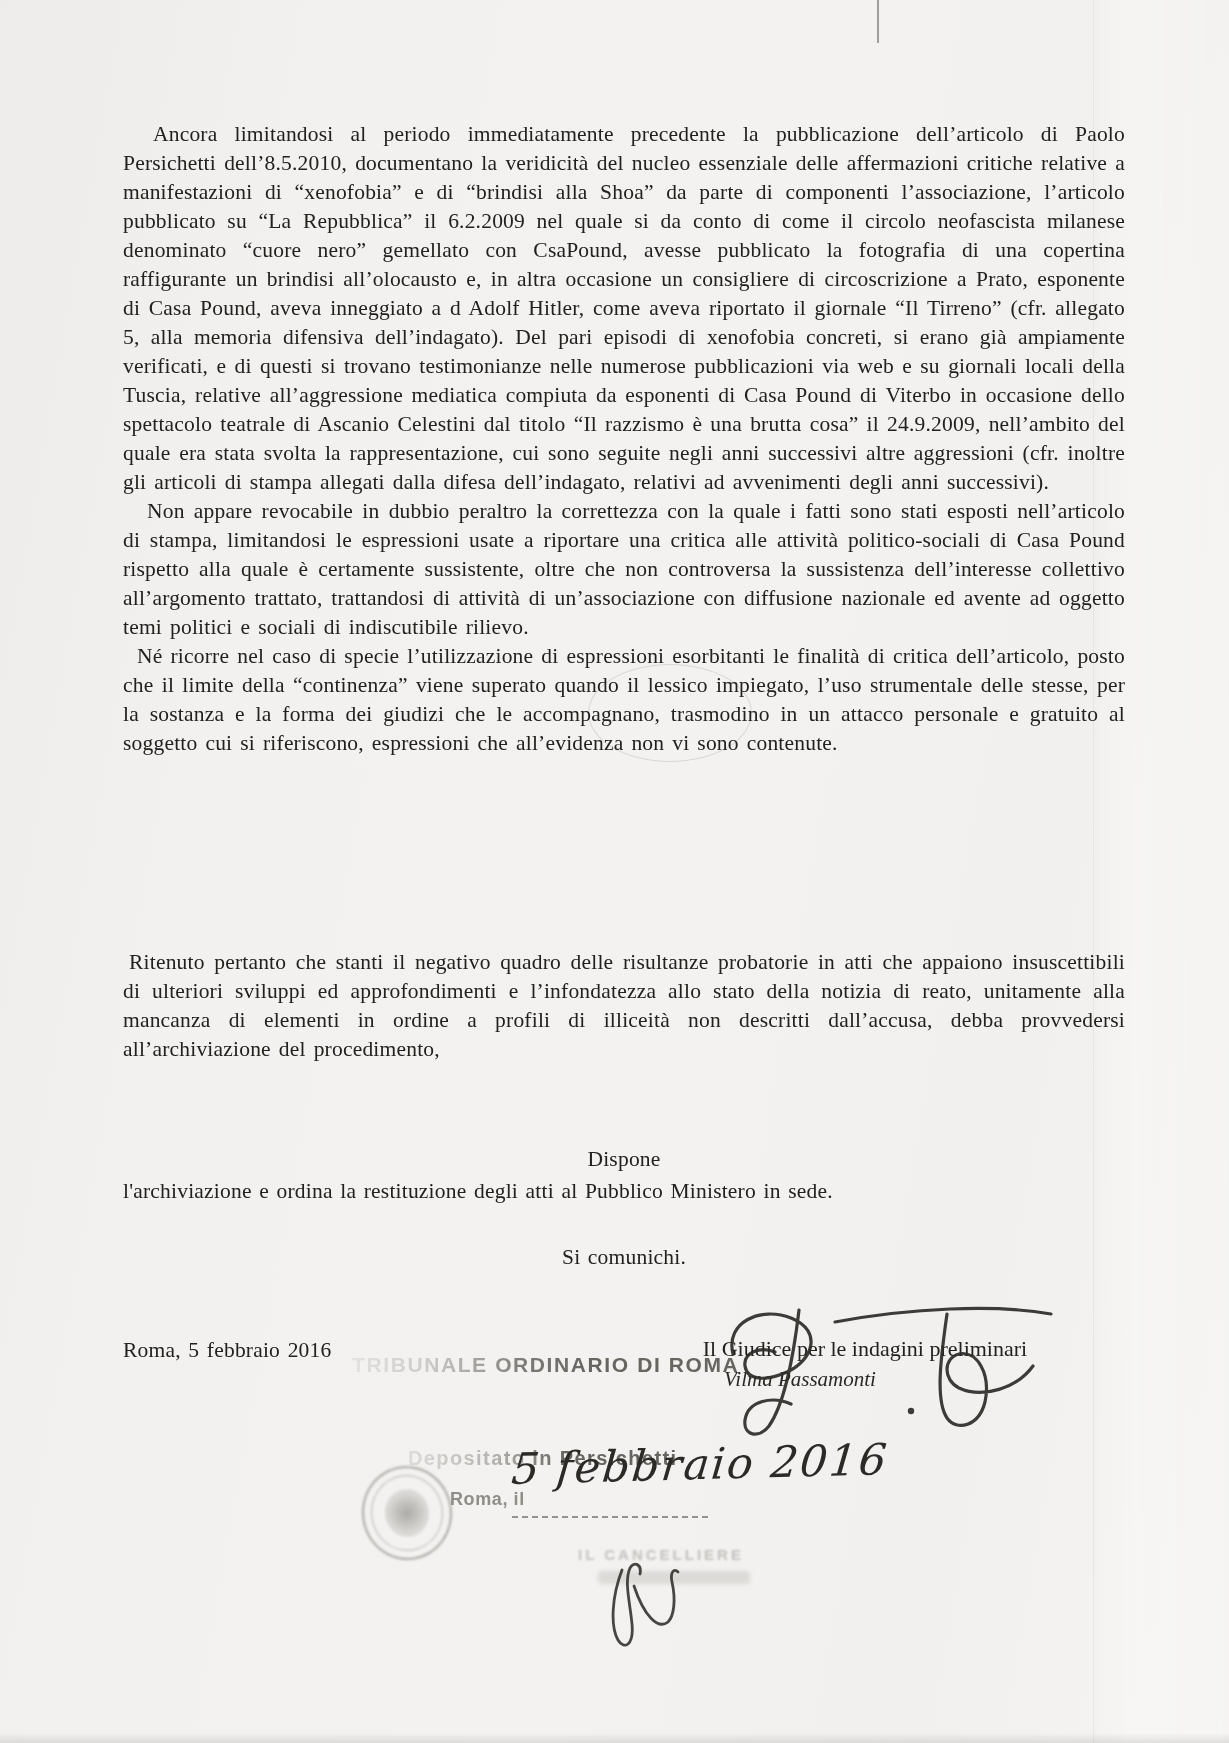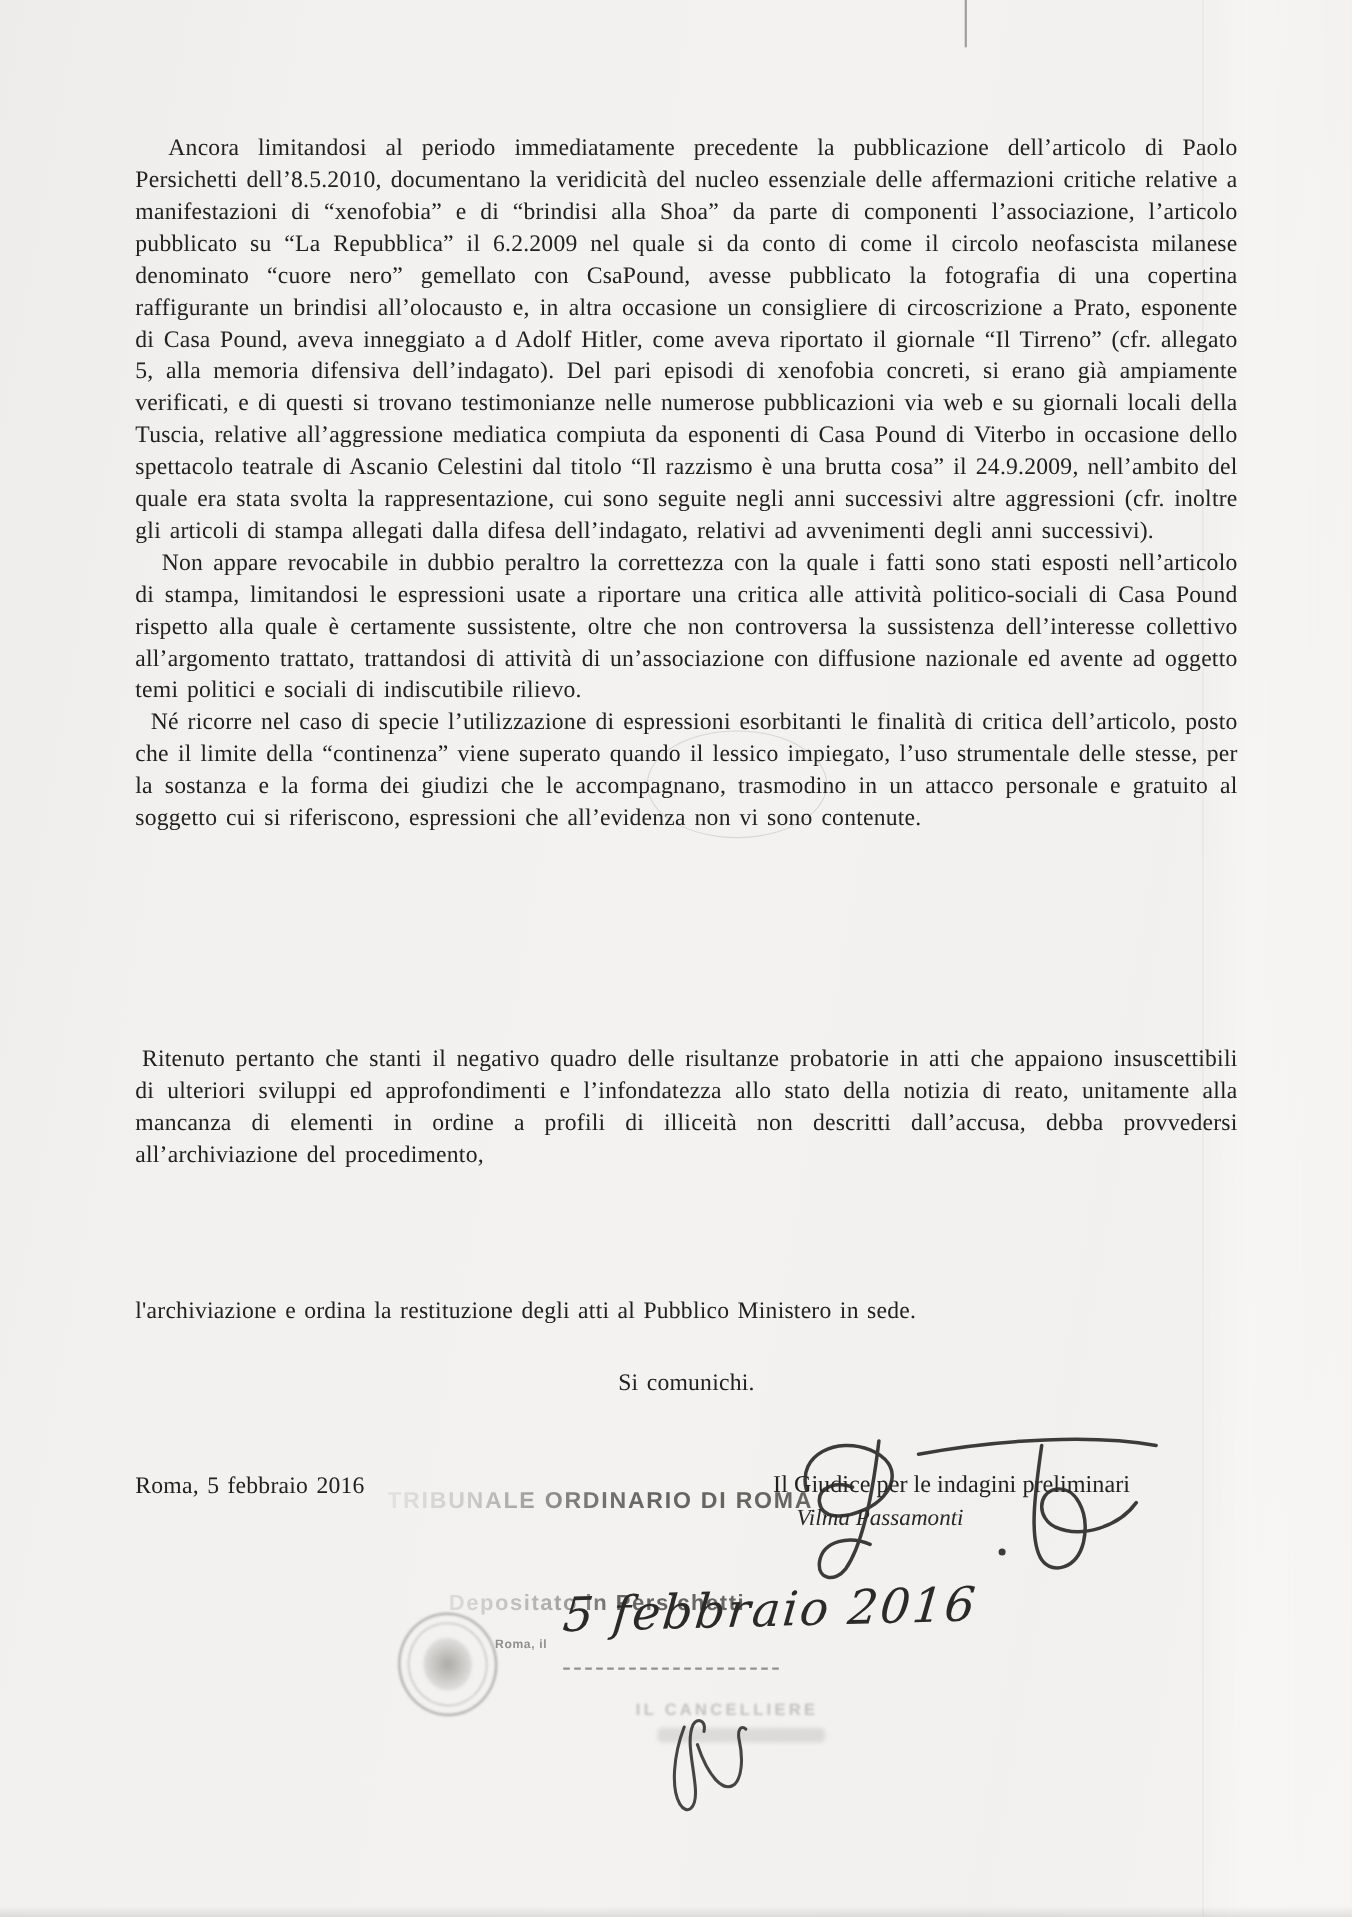--- a/index.html
+++ b/index.html
@@ -47,21 +47,21 @@
 
   
   .stamp-text{position:absolute;font-family:"Liberation Sans","DejaVu Sans",sans-serif;
     font-weight:bold;color:rgba(72,69,64,.82);filter:blur(.5px);white-space:nowrap;margin:0;}
   .stamp-line1{left:352px;top:1353px;font-size:21px;letter-spacing:1.6px;
     -webkit-mask-image:linear-gradient(to right,rgba(0,0,0,.10) 0,rgba(0,0,0,.28) 20%,rgba(0,0,0,.85) 45%,#000 62%);
     mask-image:linear-gradient(to right,rgba(0,0,0,.10) 0,rgba(0,0,0,.28) 20%,rgba(0,0,0,.85) 45%,#000 62%);}
   .stamp-line2{left:408px;top:1447px;font-size:20px;letter-spacing:1.4px;
     -webkit-mask-image:linear-gradient(to right,rgba(0,0,0,.15) 0,rgba(0,0,0,.45) 32%,#000 58%);
     mask-image:linear-gradient(to right,rgba(0,0,0,.15) 0,rgba(0,0,0,.45) 32%,#000 58%);}
-  .stamp-roma-il{left:450px;top:1489px;font-size:11px;letter-spacing:.6px;color:rgba(82,79,74,.62);filter:blur(.5px);}
+  .stamp-roma-il{left:450px;top:1489px;font-size:18px;letter-spacing:.6px;color:rgba(82,79,74,.62);filter:blur(.5px);}
   .stamp-faint1{left:578px;top:1546px;font-size:15px;letter-spacing:3px;color:rgba(95,92,86,.32);filter:blur(1.2px);}
   .stamp-faint2{position:absolute;left:598px;top:1571px;width:152px;height:13px;border-radius:4px;
     background:rgba(105,102,96,.16);filter:blur(2px);}
   .stamp-dash{position:absolute;left:512px;top:1516px;width:196px;border-bottom:2.5px dashed rgba(70,67,62,.55);filter:blur(.4px);}
   .hw-date{position:absolute;left:512px;top:1444px;font-size:43px;font-style:italic;
     font-family:"DejaVu Serif",serif;color:#2b2a27;white-space:nowrap;
     transform:rotate(-1.5deg) skewX(-7deg);transform-origin:left center;letter-spacing:2px;margin:0;}
   .round-seal{position:absolute;left:362px;top:1466px;width:90px;height:94px;transform:rotate(-8deg);}
   .round-seal .ring-outer{position:absolute;inset:0;border:2px solid rgba(97,94,88,.48);border-radius:50%;filter:blur(.8px);}
   .round-seal .ring-inner{position:absolute;inset:9px;border:1.5px solid rgba(97,94,88,.42);border-radius:50%;filter:blur(.8px);}
@@ -81,20 +81,21 @@
   <article class="body-text flow-a">
     <p class="ind-30">Ancora limitandosi al periodo immediatamente precedente la pubblicazione dell’articolo di Paolo Persichetti dell’8.5.2010, documentano la veridicità del nucleo essenziale delle affermazioni critiche relative a manifestazioni di “xenofobia” e di “brindisi alla Shoa” da parte di componenti l’associazione, l’articolo pubblicato su “La Repubblica” il 6.2.2009 nel quale si da conto di come il circolo neofascista milanese denominato “cuore nero” gemellato con CsaPound, avesse pubblicato la fotografia di una copertina raffigurante un brindisi all’olocausto e, in altra occasione un consigliere di circoscrizione a Prato, esponente di Casa Pound, aveva inneggiato a d Adolf Hitler, come aveva riportato il giornale “Il Tirreno” (cfr. allegato 5, alla memoria difensiva dell’indagato). Del pari episodi di xenofobia concreti, si erano già ampiamente verificati, e di questi si trovano testimonianze nelle numerose pubblicazioni via web e su giornali locali della Tuscia, relative all’aggressione mediatica compiuta da esponenti di Casa Pound di Viterbo in occasione dello spettacolo teatrale di Ascanio Celestini dal titolo “Il razzismo è una brutta cosa” il 24.9.2009, nell’ambito del quale era stata svolta la rappresentazione, cui sono seguite negli anni successivi altre aggressioni (cfr. inoltre gli articoli di stampa allegati dalla difesa dell’indagato, relativi ad avvenimenti degli anni successivi).</p>
     <p class="ind-24">Non appare revocabile in dubbio peraltro la correttezza con la quale i fatti sono stati esposti nell’articolo di stampa, limitandosi le espressioni usate a riportare una critica alle attività politico-sociali di Casa Pound rispetto alla quale è certamente sussistente, oltre che non controversa la sussistenza dell’interesse collettivo all’argomento trattato, trattandosi di attività di un’associazione con diffusione nazionale ed avente ad oggetto temi politici e sociali di indiscutibile rilievo.</p>
     <p class="ind-14">Né ricorre nel caso di specie l’utilizzazione di espressioni esorbitanti le finalità di critica dell’articolo, posto che il limite della “continenza” viene superato quando il lessico impiegato, l’uso strumentale delle stesse, per la sostanza e la forma dei giudizi che le accompagnano, trasmodino in un attacco personale e gratuito al soggetto cui si riferiscono, espressioni che all’evidenza non vi sono contenute.</p>
   </article>
 
   <article class="body-text para-ritenuto">
     <p class="ind-6">Ritenuto pertanto che stanti il negativo quadro delle risultanze probatorie in atti che appaiono insuscettibili di ulteriori sviluppi ed approfondimenti e l’infondatezza allo stato della notizia di reato, unitamente alla mancanza di elementi in ordine a profili di illiceità non descritti dall’accusa, debba provvedersi all’archiviazione del procedimento,</p>
   </article>
 
+  <p class="single-line dispone-head">Dispone</p>
   <p class="single-line dispone-body">l'archiviazione e ordina la restituzione degli atti al Pubblico Ministero in sede.</p>
   <p class="single-line si-comunichi">Si comunichi.</p>
   <p class="single-line place-date">Roma, 5 febbraio 2016</p>
 
   <p class="sig-role">Il Giudice per le indagini preliminari</p>
   <p class="sig-name">Vilma Passamonti</p>
 
   <svg class="judge-signature" viewBox="0 0 380 150" fill="none" stroke="#2e2c29" stroke-width="3.2" stroke-linecap="round" stroke-linejoin="round" opacity="0.92">
     <path d="M38,62 C30,30 66,14 96,26 C128,39 118,68 92,80 C70,90 52,88 50,74 C48,60 66,54 80,60"></path>
     <path d="M104,18 C100,52 92,108 74,134 C64,147 48,144 50,128 C53,108 78,104 96,112"></path>

